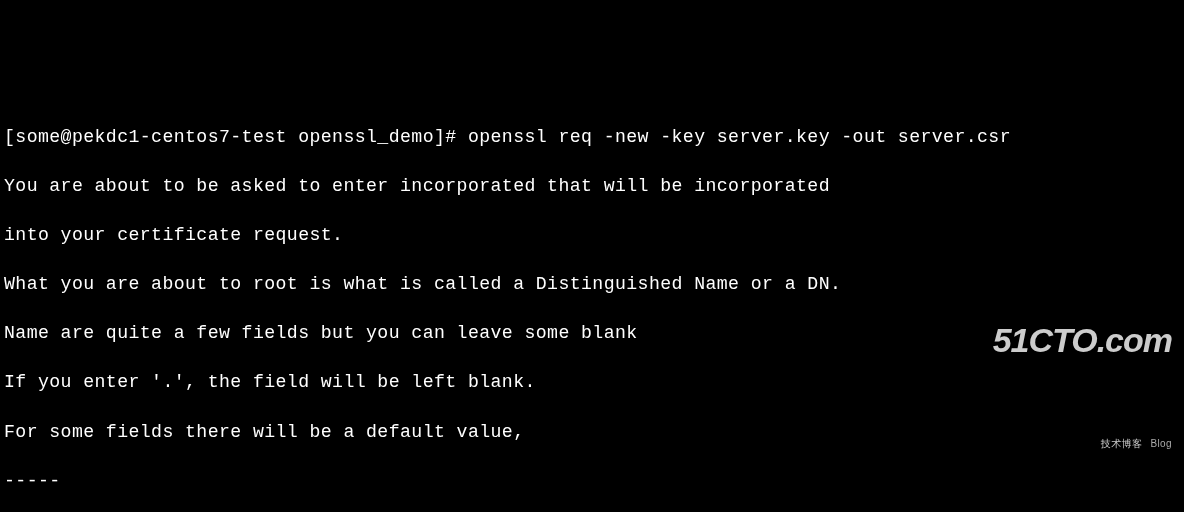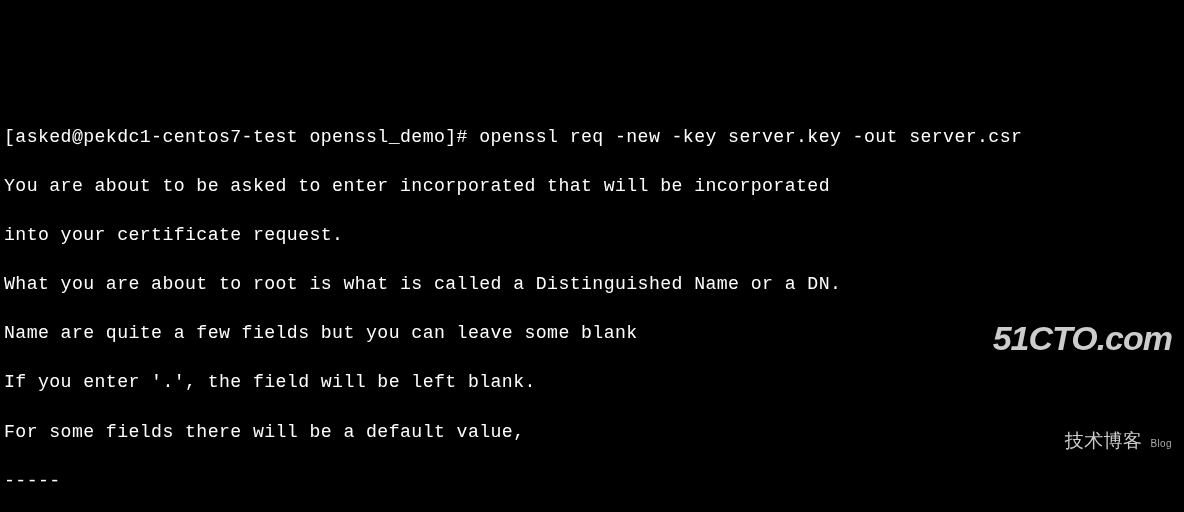--- a/index.html
+++ b/index.html
@@ -35,39 +35,39 @@
       font-family: Arial, sans-serif;
       font-size: 34px;
       font-weight: bold;
       font-style: italic;
       color: #cccccc;
       letter-spacing: -1px;
       line-height: 1;
     }
     .watermark-sub {
       font-family: Liberation Sans, sans-serif;
-      font-size: 19px;
+      font-size: 10px;
       color: #cccccc;
       margin-top: 2px;
     }
     .watermark-blog {
       font-family: Liberation Sans, sans-serif;
       font-size: 10px;
       color: #aaaaaa;
       display: inline-block;
       margin-left: 8px;
     }
   </style>
 </head>
 <body>
 
 
 
 <div>
-<span class="terminal-line"><span>[asked@pekdc1-centos7-test openssl_demo]# </span><span>openssl req -new -key server.key -out server.csr</span></span>
+<span class="terminal-line"><span>[some@pekdc1-centos7-test openssl_demo]# </span><span>openssl req -new -key server.key -out server.csr</span></span>
 <span class="terminal-line">You are about to be asked to enter incorporated that will be incorporated</span>
 <span class="terminal-line">into your certificate request.</span>
 <span class="terminal-line">What you are about to root is what is called a Distinguished Name or a DN.</span>
 <span class="terminal-line">Name are quite a few fields but you can leave some blank</span>
 <span class="terminal-line">If you enter '.', the field will be left blank.</span>
 <span class="terminal-line">For some fields there will be a default value,</span>
 <span class="terminal-line">-----</span>
 
 
 

